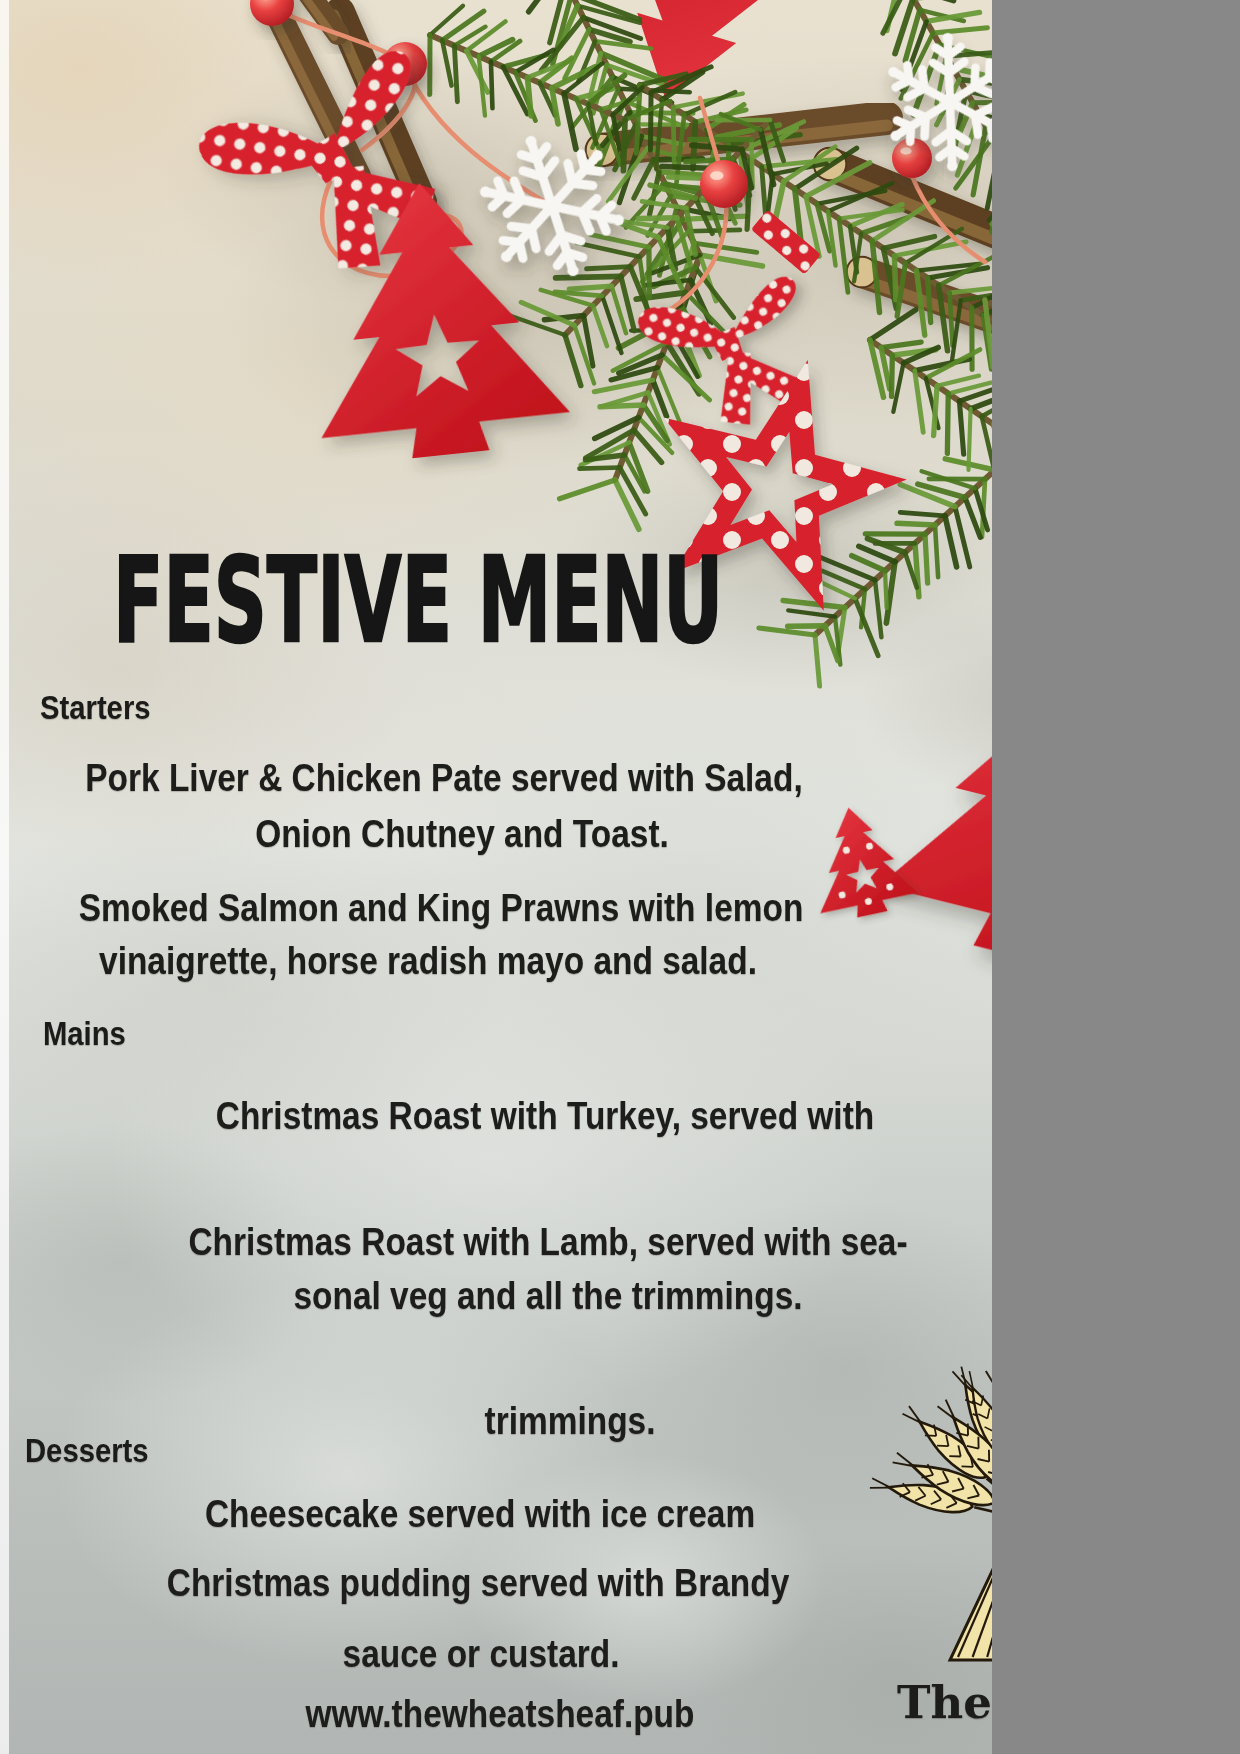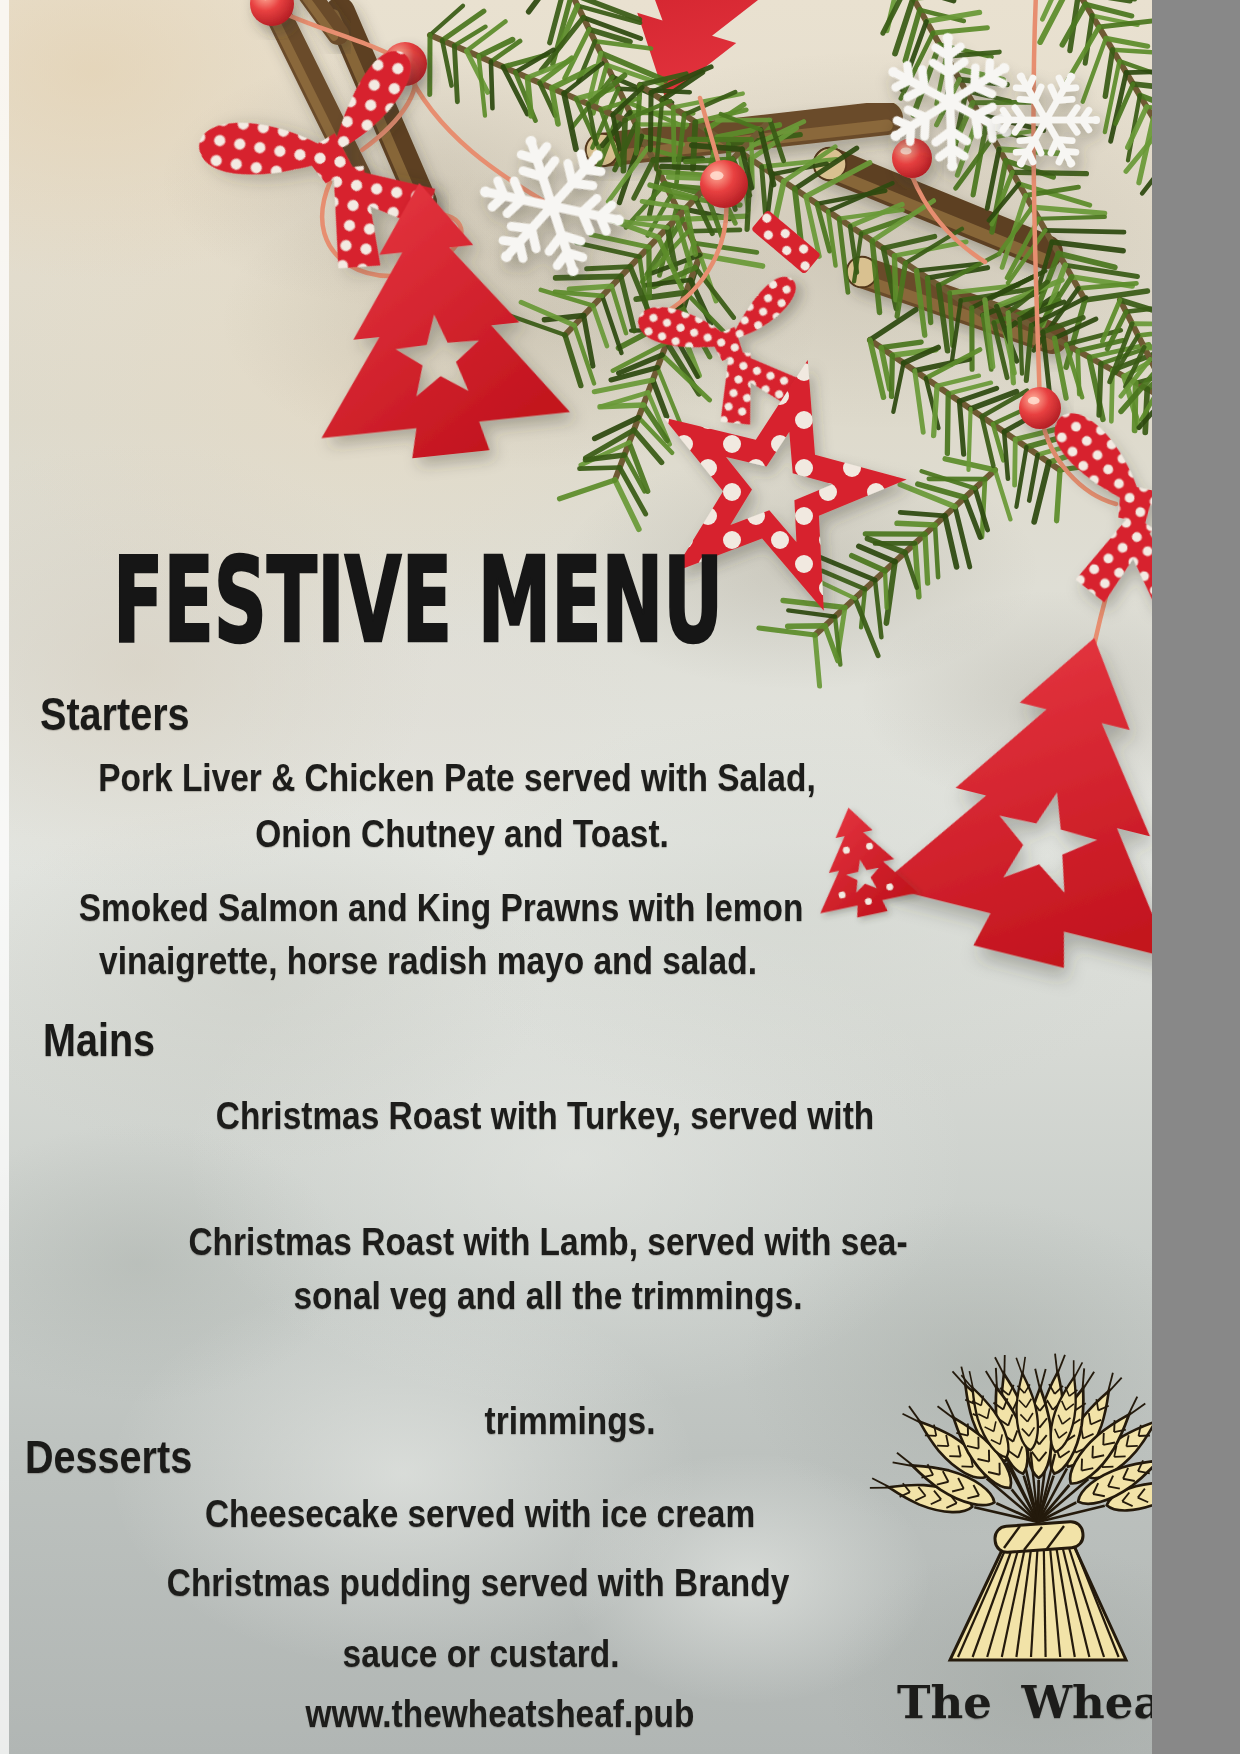--- a/index.html
+++ b/index.html
@@ -1,38 +1,38 @@
 <!DOCTYPE html>
 <html><head>
 <meta charset="utf-8">
 <style>
   html,body{margin:0;padding:0;background:#888;}
   .page{
-    position:relative;width:1152px;height:1754px;overflow:hidden;
+    position:relative;width:992px;height:1754px;overflow:hidden;
     font-family:"Liberation Sans",sans-serif;
     background:
       radial-gradient(ellipse 420px 300px at 8% 4%,  rgba(226,205,170,.55), transparent 70%),
       radial-gradient(ellipse 500px 380px at 30% 22%, rgba(231,219,196,.50), transparent 70%),
       radial-gradient(ellipse 420px 320px at 12% 38%, rgba(213,204,188,.55), transparent 70%),
       radial-gradient(ellipse 300px 220px at 38% 40%, rgba(225,222,214,.60), transparent 70%),
       radial-gradient(ellipse 520px 300px at 70% 52%, rgba(206,210,203,.45), transparent 70%),
       radial-gradient(ellipse 420px 260px at 22% 56%, rgba(198,200,192,.40), transparent 70%),
       radial-gradient(ellipse 560px 360px at 50% 66%, rgba(235,237,233,.50), transparent 70%),
       radial-gradient(ellipse 300px 200px at 12% 72%, rgba(160,166,160,.35), transparent 70%),
       radial-gradient(ellipse 340px 240px at 85% 78%, rgba(158,164,158,.40), transparent 70%),
       radial-gradient(ellipse 420px 280px at 35% 84%, rgba(240,242,238,.55), transparent 70%),
       radial-gradient(ellipse 260px 180px at 65% 90%, rgba(244,246,242,.50), transparent 70%),
       radial-gradient(ellipse 300px 200px at 90% 96%, rgba(150,156,150,.35), transparent 70%),
       linear-gradient(180deg,#e9e1d0 0%,#e4ddcd 12%,#dedacc 24%,#dfdfd7 36%,#e3e5e0 48%,#d6d9d4 60%,#c8cdc9 72%,#bcc1be 84%,#b1b6b4 100%);
   }
   #deco{position:absolute;left:0;top:0;}
   .txt{position:absolute;white-space:nowrap;color:#1d1d1b;font-weight:bold;}
   .line{font-size:38px;line-height:1.15;transform:translateX(-50%);text-shadow:0 1px 1px rgba(60,55,45,.28);}
   .line>.sq{display:inline-block;transform:scaleX(.88);}
-  .heading{font-size:46px;line-height:1.1;color:#1b1b19;text-shadow:0 1px 1px rgba(60,55,45,.28);}
+  .heading{font-size:34px;line-height:1.1;color:#1b1b19;text-shadow:0 1px 1px rgba(60,55,45,.28);}
   .heading>.sq{display:inline-block;transform:scaleX(.86);transform-origin:left center;}
   .title{left:113px;top:541px;margin:0;font-family:"DejaVu Sans",sans-serif;font-weight:900;
          font-size:118px;line-height:1;color:#161616;-webkit-text-stroke:2.5px #161616;}
   .title>.sq{display:inline-block;transform:scaleX(.625);transform-origin:left center;}
   .brand{left:897px;top:1676px;font-family:"DejaVu Serif","Liberation Serif",serif;
          font-size:45px;color:#1c1c1a;word-spacing:14px;text-shadow:0 1px 1px rgba(40,38,30,.3);}
 </style>
 </head>
 <body>
 
@@ -1148,21 +1148,21 @@
         <line x1="1004" y1="1548" x2="1020" y2="1526" stroke="#241a0c" stroke-width="2.4"></line>
         <line x1="1024" y1="1550" x2="1042" y2="1527" stroke="#241a0c" stroke-width="2.4"></line>
         <line x1="1046" y1="1550" x2="1064" y2="1526" stroke="#241a0c" stroke-width="2.4"></line>
       </g>
     <rect x="0" y="0" width="9" height="1754" fill="#ffffff" opacity="0.75"></rect>
   </svg>
 
   <h1 class="txt title"><span class="sq">FESTIVE MENU</span></h1>
 
   <div class="txt heading" style="left:40px;top:689px"><span class="sq">Starters</span></div>
-  <div class="txt line" style="left:457px;top:757px"><span class="sq">Pork Liver &amp; Chicken Pate served with Salad,</span></div>
+  <div class="txt line" style="left:444px;top:757px"><span class="sq">Pork Liver &amp; Chicken Pate served with Salad,</span></div>
   <div class="txt line" style="left:462px;top:813px"><span class="sq">Onion Chutney and Toast.</span></div>
   <div class="txt line" style="left:441px;top:887px"><span class="sq">Smoked Salmon and King Prawns with lemon</span></div>
   <div class="txt line" style="left:428px;top:940px"><span class="sq">vinaigrette, horse radish mayo and salad.</span></div>
 
   <div class="txt heading" style="left:43px;top:1015px"><span class="sq">Mains</span></div>
   <div class="txt line" style="left:545px;top:1095px"><span class="sq">Christmas Roast with Turkey, served with</span></div>
   <div class="txt line" style="left:548px;top:1221px"><span class="sq">Christmas Roast with Lamb, served with sea-</span></div>
   <div class="txt line" style="left:548px;top:1275px"><span class="sq">sonal veg and all the trimmings.</span></div>
   <div class="txt line" style="left:570px;top:1400px"><span class="sq">trimmings.</span></div>
 

